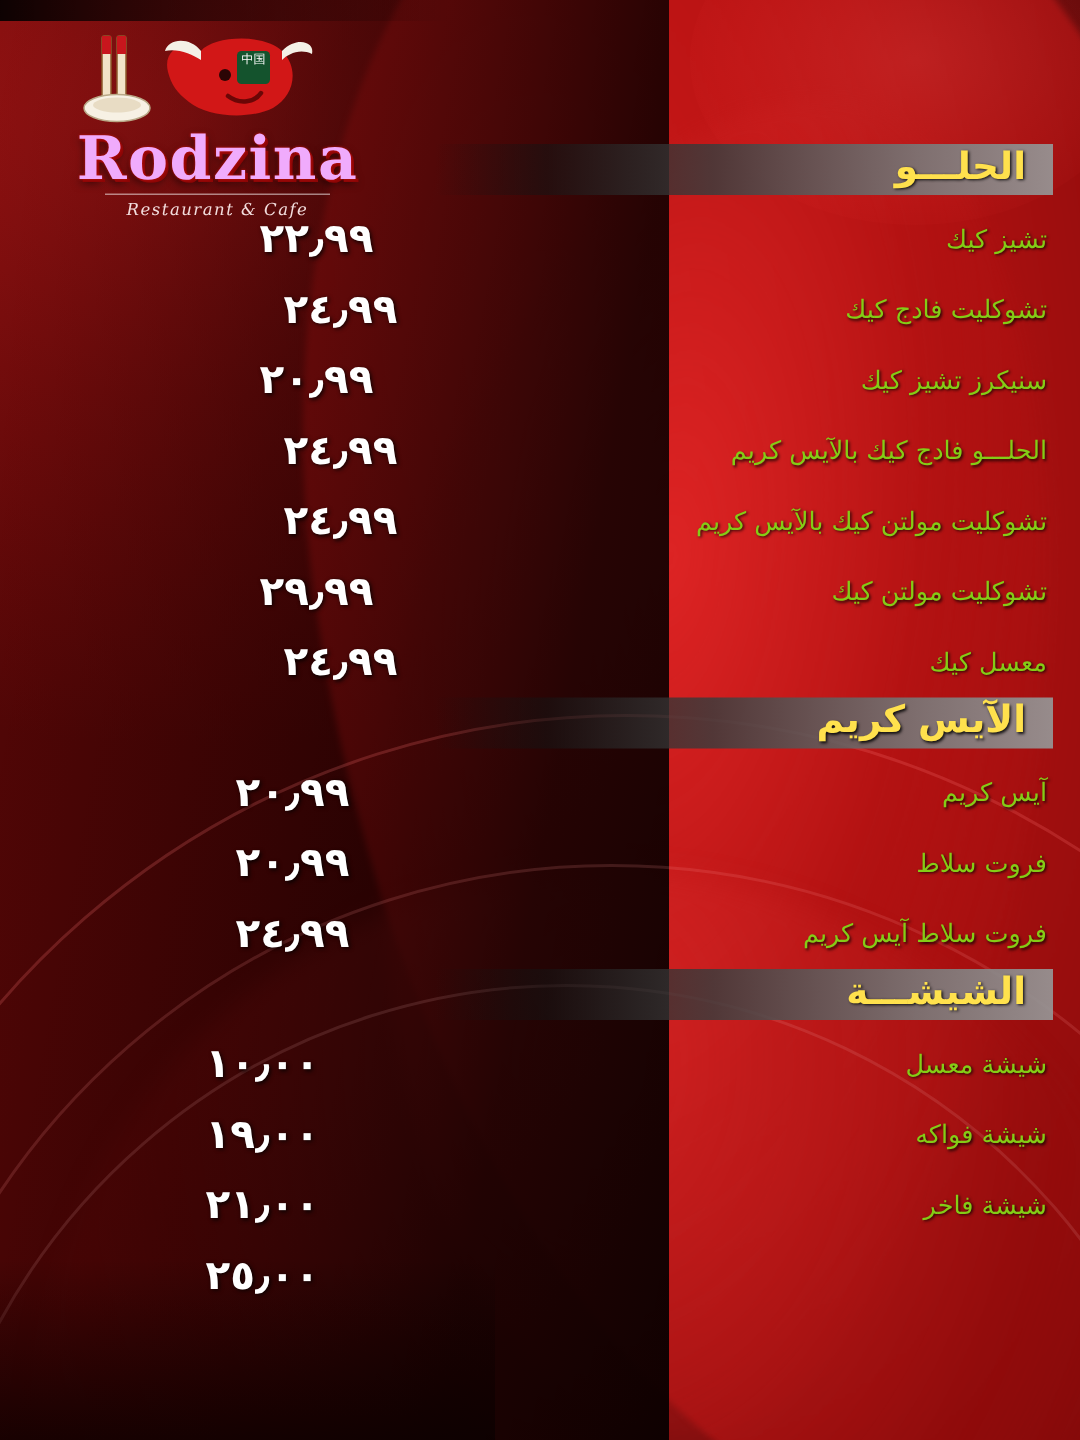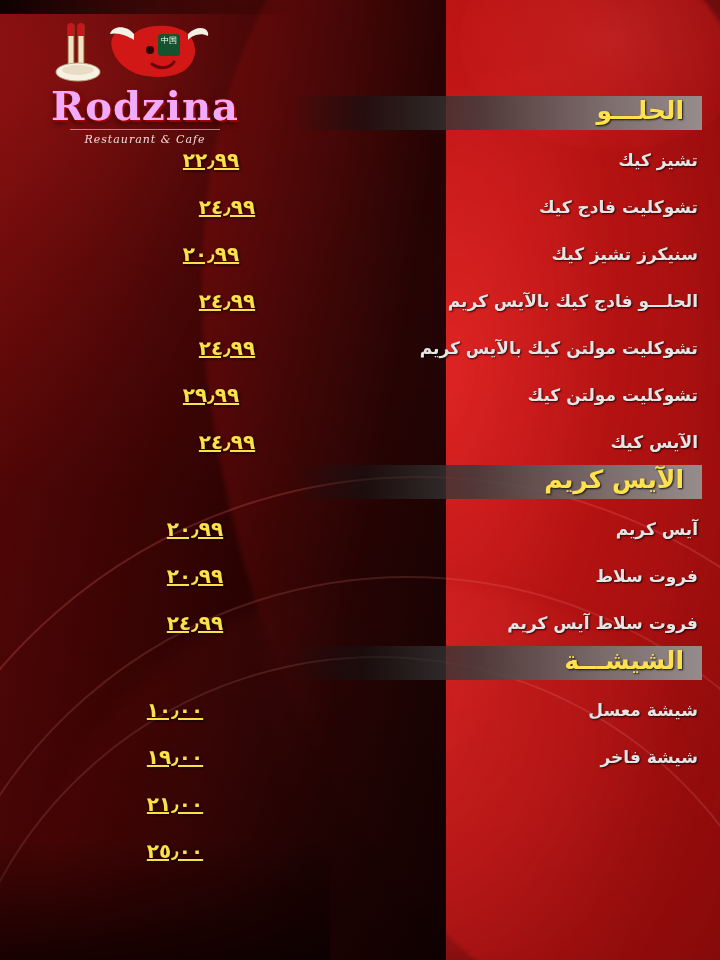--- a/index.html
+++ b/index.html
@@ -217,22 +217,22 @@
   .item-row {
     height: 47px;
     display: flex;
     align-items: center;
     justify-content: flex-start;
     padding-right: 4px;
     box-sizing: border-box;
   }
   .item-name {
     font-size: 17px;
-    font-weight: bold;
-    color: #e5e5e5;
+    font-weight: normal;
+    color: #84cc16;
     text-shadow: 1px 1px 2px rgba(0,0,0,0.8);
     white-space: nowrap;
   }
 
   
   .prices {
     position: absolute;
     top: 96px;
     right: 430px;
     width: 230px;
@@ -241,27 +241,26 @@
   .price-spacer {
     height: 40px;
   }
   .price-row {
     height: 47px;
     display: flex;
     align-items: center;
     justify-content: center;
   }
   .price-val {
-    font-size: 20px;
+    font-size: 27px;
     font-weight: bold;
-    color: #fde047;
+    color: #ffffff;
     text-shadow: 1px 1px 3px rgba(0,0,0,0.85);
     direction: ltr;
     unicode-bidi: bidi-override;
-    text-decoration: underline;
   }
   .price-row.indent-1 .price-val { transform: translateX(20px); }
   .price-row.indent-2 .price-val { transform: translateX(36px); }
   .price-row.indent-3 .price-val { transform: translateX(52px); }
 </style>
 </head>
 <body>
 
 <div class="page">
 
@@ -371,21 +370,21 @@
     <div class="item-row">
         <span class="item-name">الحلـــو فادج كيك بالآيس كريم</span>
       </div>
     <div class="item-row">
         <span class="item-name">تشوكليت مولتن  كيك  بالآيس كريم</span>
       </div>
     <div class="item-row">
         <span class="item-name">تشوكليت مولتن كيك</span>
       </div>
     <div class="item-row">
-        <span class="item-name">الآيس كيك</span>
+        <span class="item-name">معسل كيك</span>
       </div>
 
     <div class="section-header">
       <span>الآيس كريم</span>
     </div>
     <div class="item-row">
         <span class="item-name">آيس كريم</span>
       </div>
     <div class="item-row">
         <span class="item-name">فروت سلاط</span>
@@ -394,18 +393,21 @@
         <span class="item-name">فروت سلاط آيس كريم</span>
       </div>
 
     <div class="section-header">
       <span>الشيشـــة</span>
     </div>
     <div class="item-row">
         <span class="item-name">شيشة معسل</span>
       </div>
     <div class="item-row">
+        <span class="item-name">شيشة فواكه</span>
+      </div>
+    <div class="item-row">
         <span class="item-name">شيشة فاخر</span>
       </div>
 
   </div>
 
 </div>
 
 </body></html>

